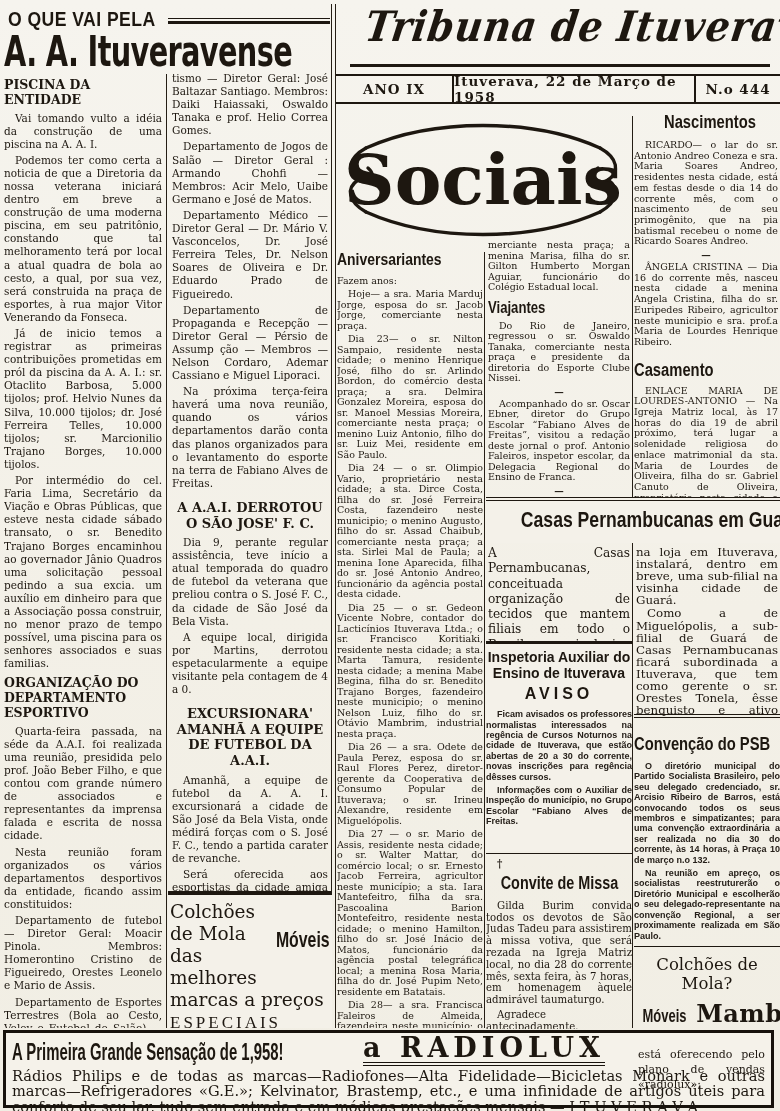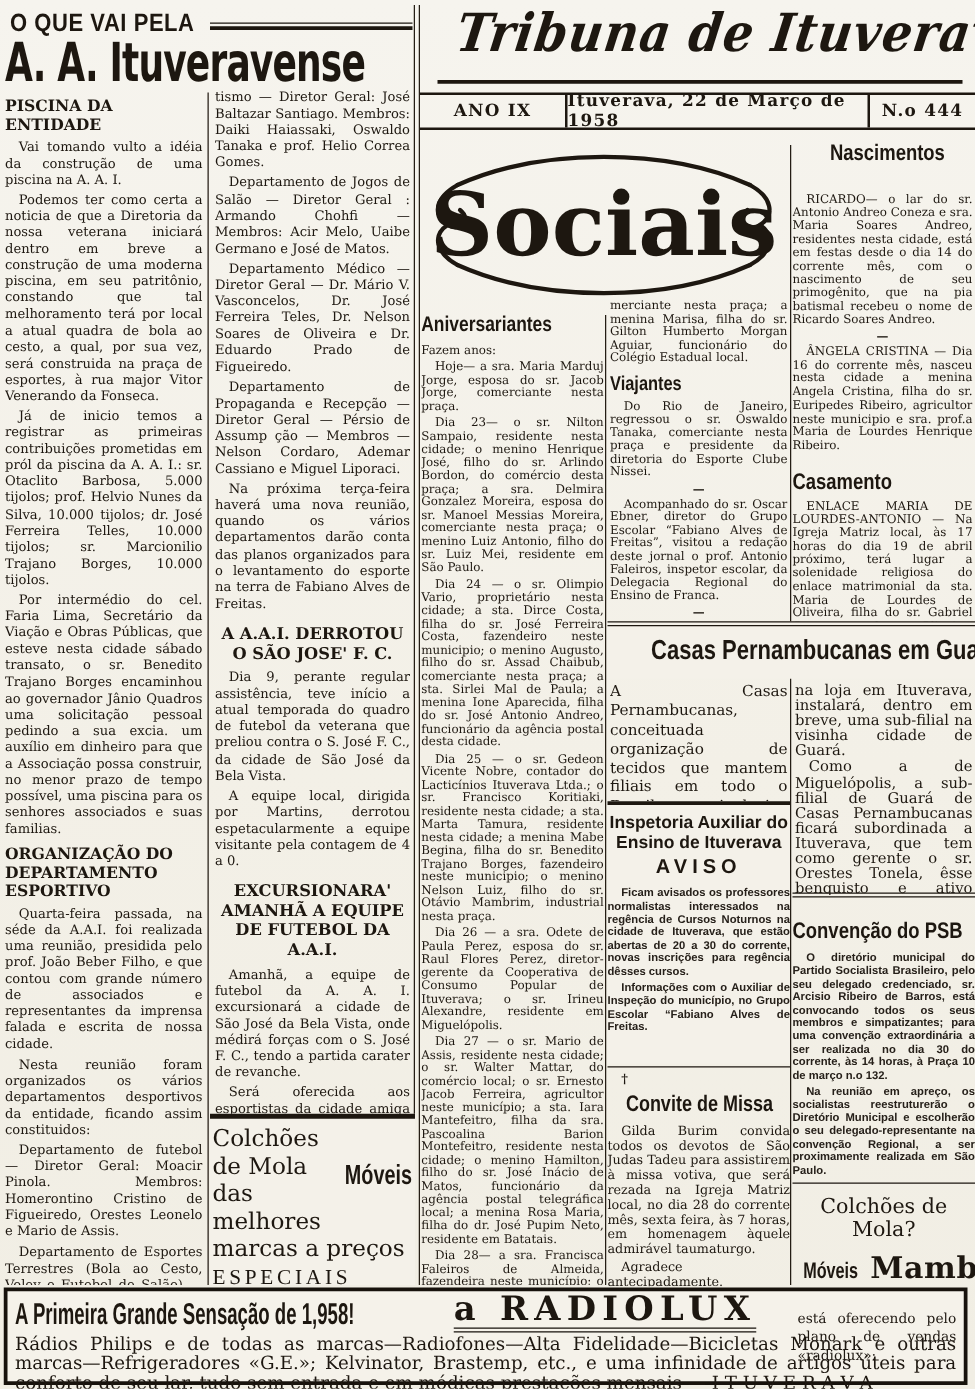--- a/index.html
+++ b/index.html
@@ -46,21 +46,21 @@
   .clip{overflow:hidden;}
 
   .h-serifsec{font-weight:bold;font-size:12.5px;line-height:1.18;margin:6px 0 4px;}
   .h-serifsub{font-weight:bold;font-size:13px;line-height:1.2;margin:10px 4px 5px;text-align:center;}
   .h-sans{font-family:"Liberation Sans",sans-serif;font-weight:bold;}
   .cond{display:inline-block;white-space:nowrap;transform:scaleX(.82);transform-origin:0 50%;}
   .cond-c{display:inline-block;white-space:nowrap;transform:scaleX(.8);transform-origin:50% 50%;}
 
   .h-aniv{font-size:17px;margin:0 0 5px;}
   .h-viaj{font-size:16px;margin:6px 0 4px;}
-  .h-nasc{font-size:18px;text-align:right;margin:0 2px 22px 0;}
+  .h-nasc{font-size:18px;text-align:right;margin:0 2px 7px 0;}
   .h-casa{font-size:18px;margin:12px 0 5px;}
   .h-psb{font-size:18px;margin:12px 0 6px;}
   .intro{font-size:9.5px;margin:0 0 3px;}
 
   
   .sociais-svg{left:338px;top:112px;width:290px;height:132px;}
 
   
   .col1{left:4px;top:72px;width:158px;height:956px;}
   .col2{left:172px;top:72px;width:156px;height:956px;}

